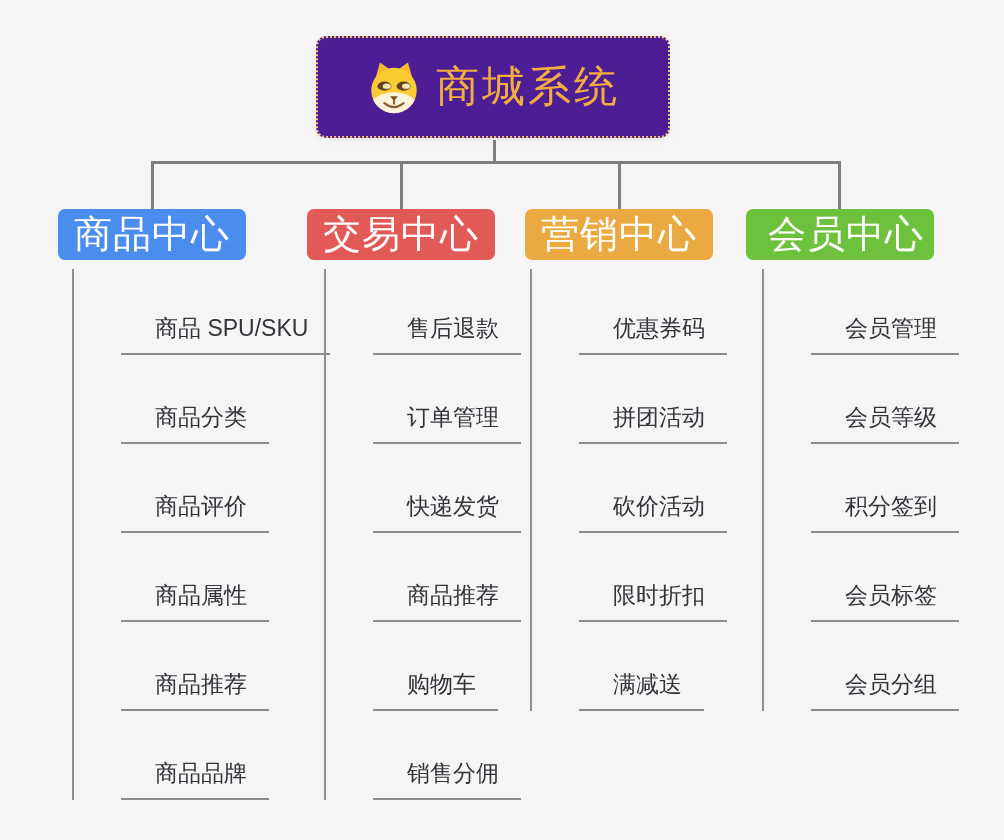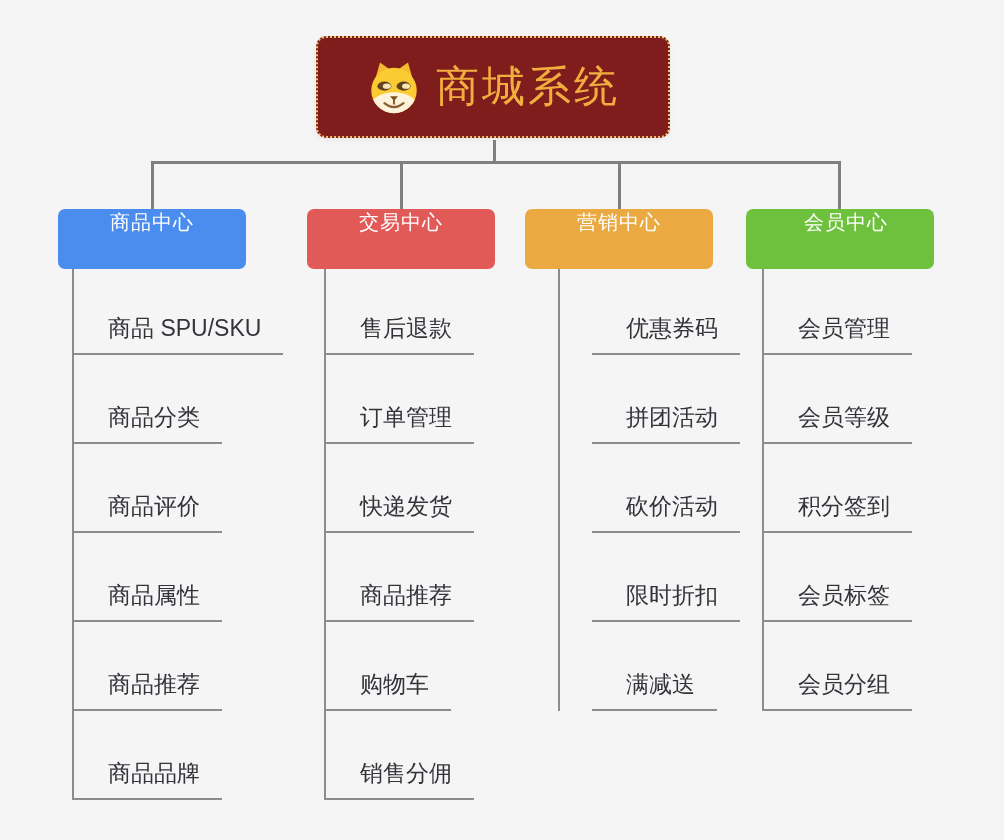--- a/index.html
+++ b/index.html
@@ -11,21 +11,21 @@
     position:relative;
     width:1004px;height:840px;
     background:#f5f5f6;
     overflow:hidden;
   }
 
   
   .root-node{
     position:absolute;left:316px;top:36px;
     width:354px;height:102px;
-    background:#7f1d1d;
+    background:#4c1d95;
     border:2px dotted #f3c470;
     border-radius:10px;
     display:flex;align-items:center;justify-content:center;gap:14px;
     box-shadow:0 2px 6px rgba(0,0,0,.05);
     box-sizing:border-box;
   }
   .root-title{
     font-size:43px;
     letter-spacing:3px;
     color:#f2ad3f;
@@ -38,50 +38,51 @@
   .stem    {left:493px;top:140px;width:3px;height:23px;}
   .hbar    {left:151px;top:161px;width:690px;height:3px;}
   .drop-0  {left:151px;top:161px;width:3px;height:48px;}
   .drop-1  {left:400px;top:161px;width:3px;height:48px;}
   .drop-2  {left:618px;top:161px;width:3px;height:48px;}
   .drop-3  {left:838px;top:161px;width:3px;height:48px;}
 
   
   .branch-header{
     position:absolute;top:209px;
-    width:188px;height:60px;
+    width:188px;height:51px;
     border-radius:7px;
-    display:flex;align-items:flex-start;justify-content:center;
-    color:#ffffff;font-size:20px;
+    display:flex;align-items:flex-end;justify-content:center;
+    color:#ffffff;font-size:38px;
     letter-spacing:1px;
     box-sizing:border-box;
   }
   .bh-0{left:58px;}
   .bh-1{left:307px;}
   .bh-2{left:525px;}
   .bh-3{left:746px;padding-left:12px;}
 
   
   .branch-column{
     position:absolute;top:269px;
     border-left:2px solid #8c8c8c;
     display:flex;flex-direction:column;align-items:flex-start;
     gap:45px;
     padding-top:42px;
   }
   .bc-0{left:72px;}
   .bc-1{left:324px;}
-  .bc-2{left:558px;padding-left:32px;}
+  .bc-2{left:530px;}
   .bc-3{left:762px;}
   .leaf-node{
     white-space:nowrap;
     font-size:23px;line-height:34px;
     color:#33343a;
     padding:0 22px 8px 34px;
     border-bottom:2px solid #8c8c8c;
+    margin-left:47px;
   }
 </style>
 </head>
 <body>
 
 <div class="canvas">
 
   <div class="root-node">
     <span class="dog-icon">
       <svg viewBox="0 0 64 64" width="56" height="56" aria-hidden="true">

